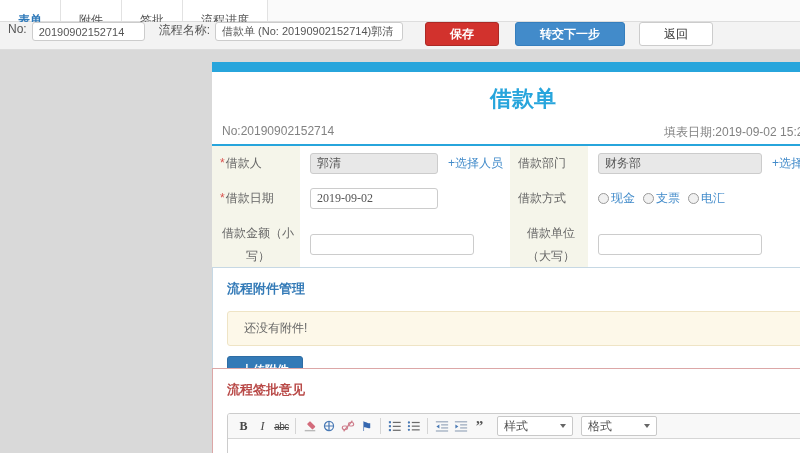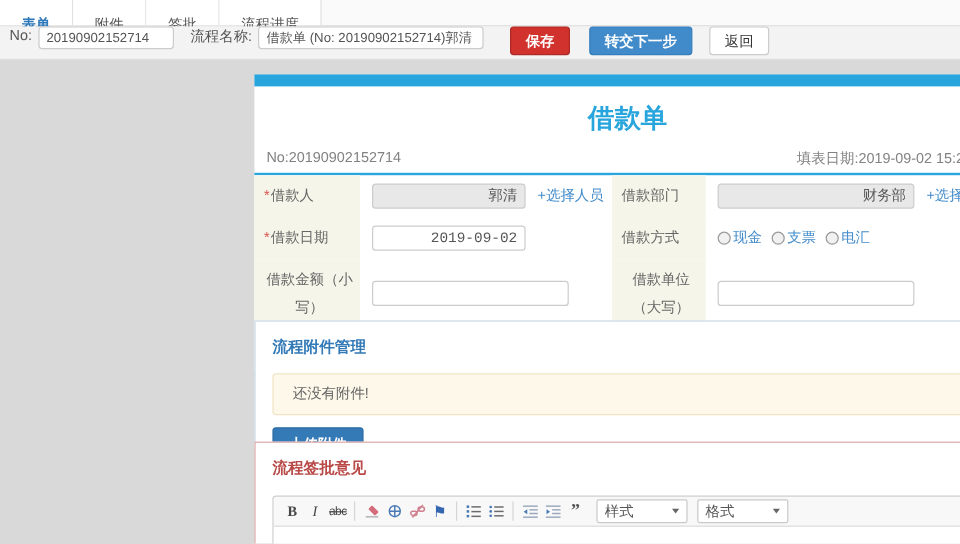--- a/index.html
+++ b/index.html
@@ -31,21 +31,21 @@
   .toolbar label { color:#555; margin-right:5px; white-space:nowrap; }
   .tb-input {
     height:19px; border:1px solid #ccc; border-radius:3px;
     padding:0 6px; font-size:11px; color:#555; background:#fff;
     font-family:"Liberation Sans", sans-serif;
   }
   .no-input { width:113px; margin-right:14px; }
   .name-input { width:188px; }
   .btn {
     display:inline-block; font-size:12px; font-weight:bold; line-height:1;
-    padding:5px 12px; border-radius:3px; cursor:pointer; white-space:nowrap;
+    padding:5px 24px; border-radius:3px; cursor:pointer; white-space:nowrap;
     border:1px solid transparent;
   }
   .btn-save { background:#d2322d; border-color:#ac2925; color:#fff; margin-left:22px; }
   .btn-forward { background:#428bca; border-color:#357ebd; color:#fff; margin-left:16px; }
   .btn-back { background:#fff; border-color:#ccc; color:#333; font-weight:normal; margin-left:14px; }
   
   .main-panel {
     position:absolute; left:212px; top:62px; width:622px; background:#fff;
   }
   .blue-bar { height:10px; background:#27a5dc; }
@@ -61,22 +61,21 @@
   .lbl {
     background:#f5f5ea; font-size:12px; color:#666;
     display:flex; align-items:center; padding:6px 4px 6px 8px;
     line-height:1.9; text-align:center;
   }
   .req { color:#d9534f; margin-right:1px; }
   .fld { display:flex; align-items:center; padding:7px 4px 7px 10px; font-size:12px; }
   .form-input {
     height:21px; border:1px solid #ccc; border-radius:3px; background:#fff;
     padding:0 6px; font-size:12px; color:#555; width:128px;
-    font-family:Liberation Mono, monospace;
-    text-align:right;
+    font-family:Liberation Serif, serif;
   }
   .form-input.ro { background:#e8e8e8; }
   .form-input.wide { width:164px; }
   .sel-link { color:#428bca; font-size:12px; margin-left:10px; text-decoration:none; white-space:nowrap; }
   .radio-group { display:flex; align-items:center; color:#428bca; }
   .radio {
     width:11px; height:11px; border-radius:50%; border:1px solid #9a9a9a;
     background:#f1f1f1; display:inline-block; margin-right:2px;
   }
   .radio-opt { display:inline-flex; align-items:center; margin-right:8px; cursor:pointer; }

